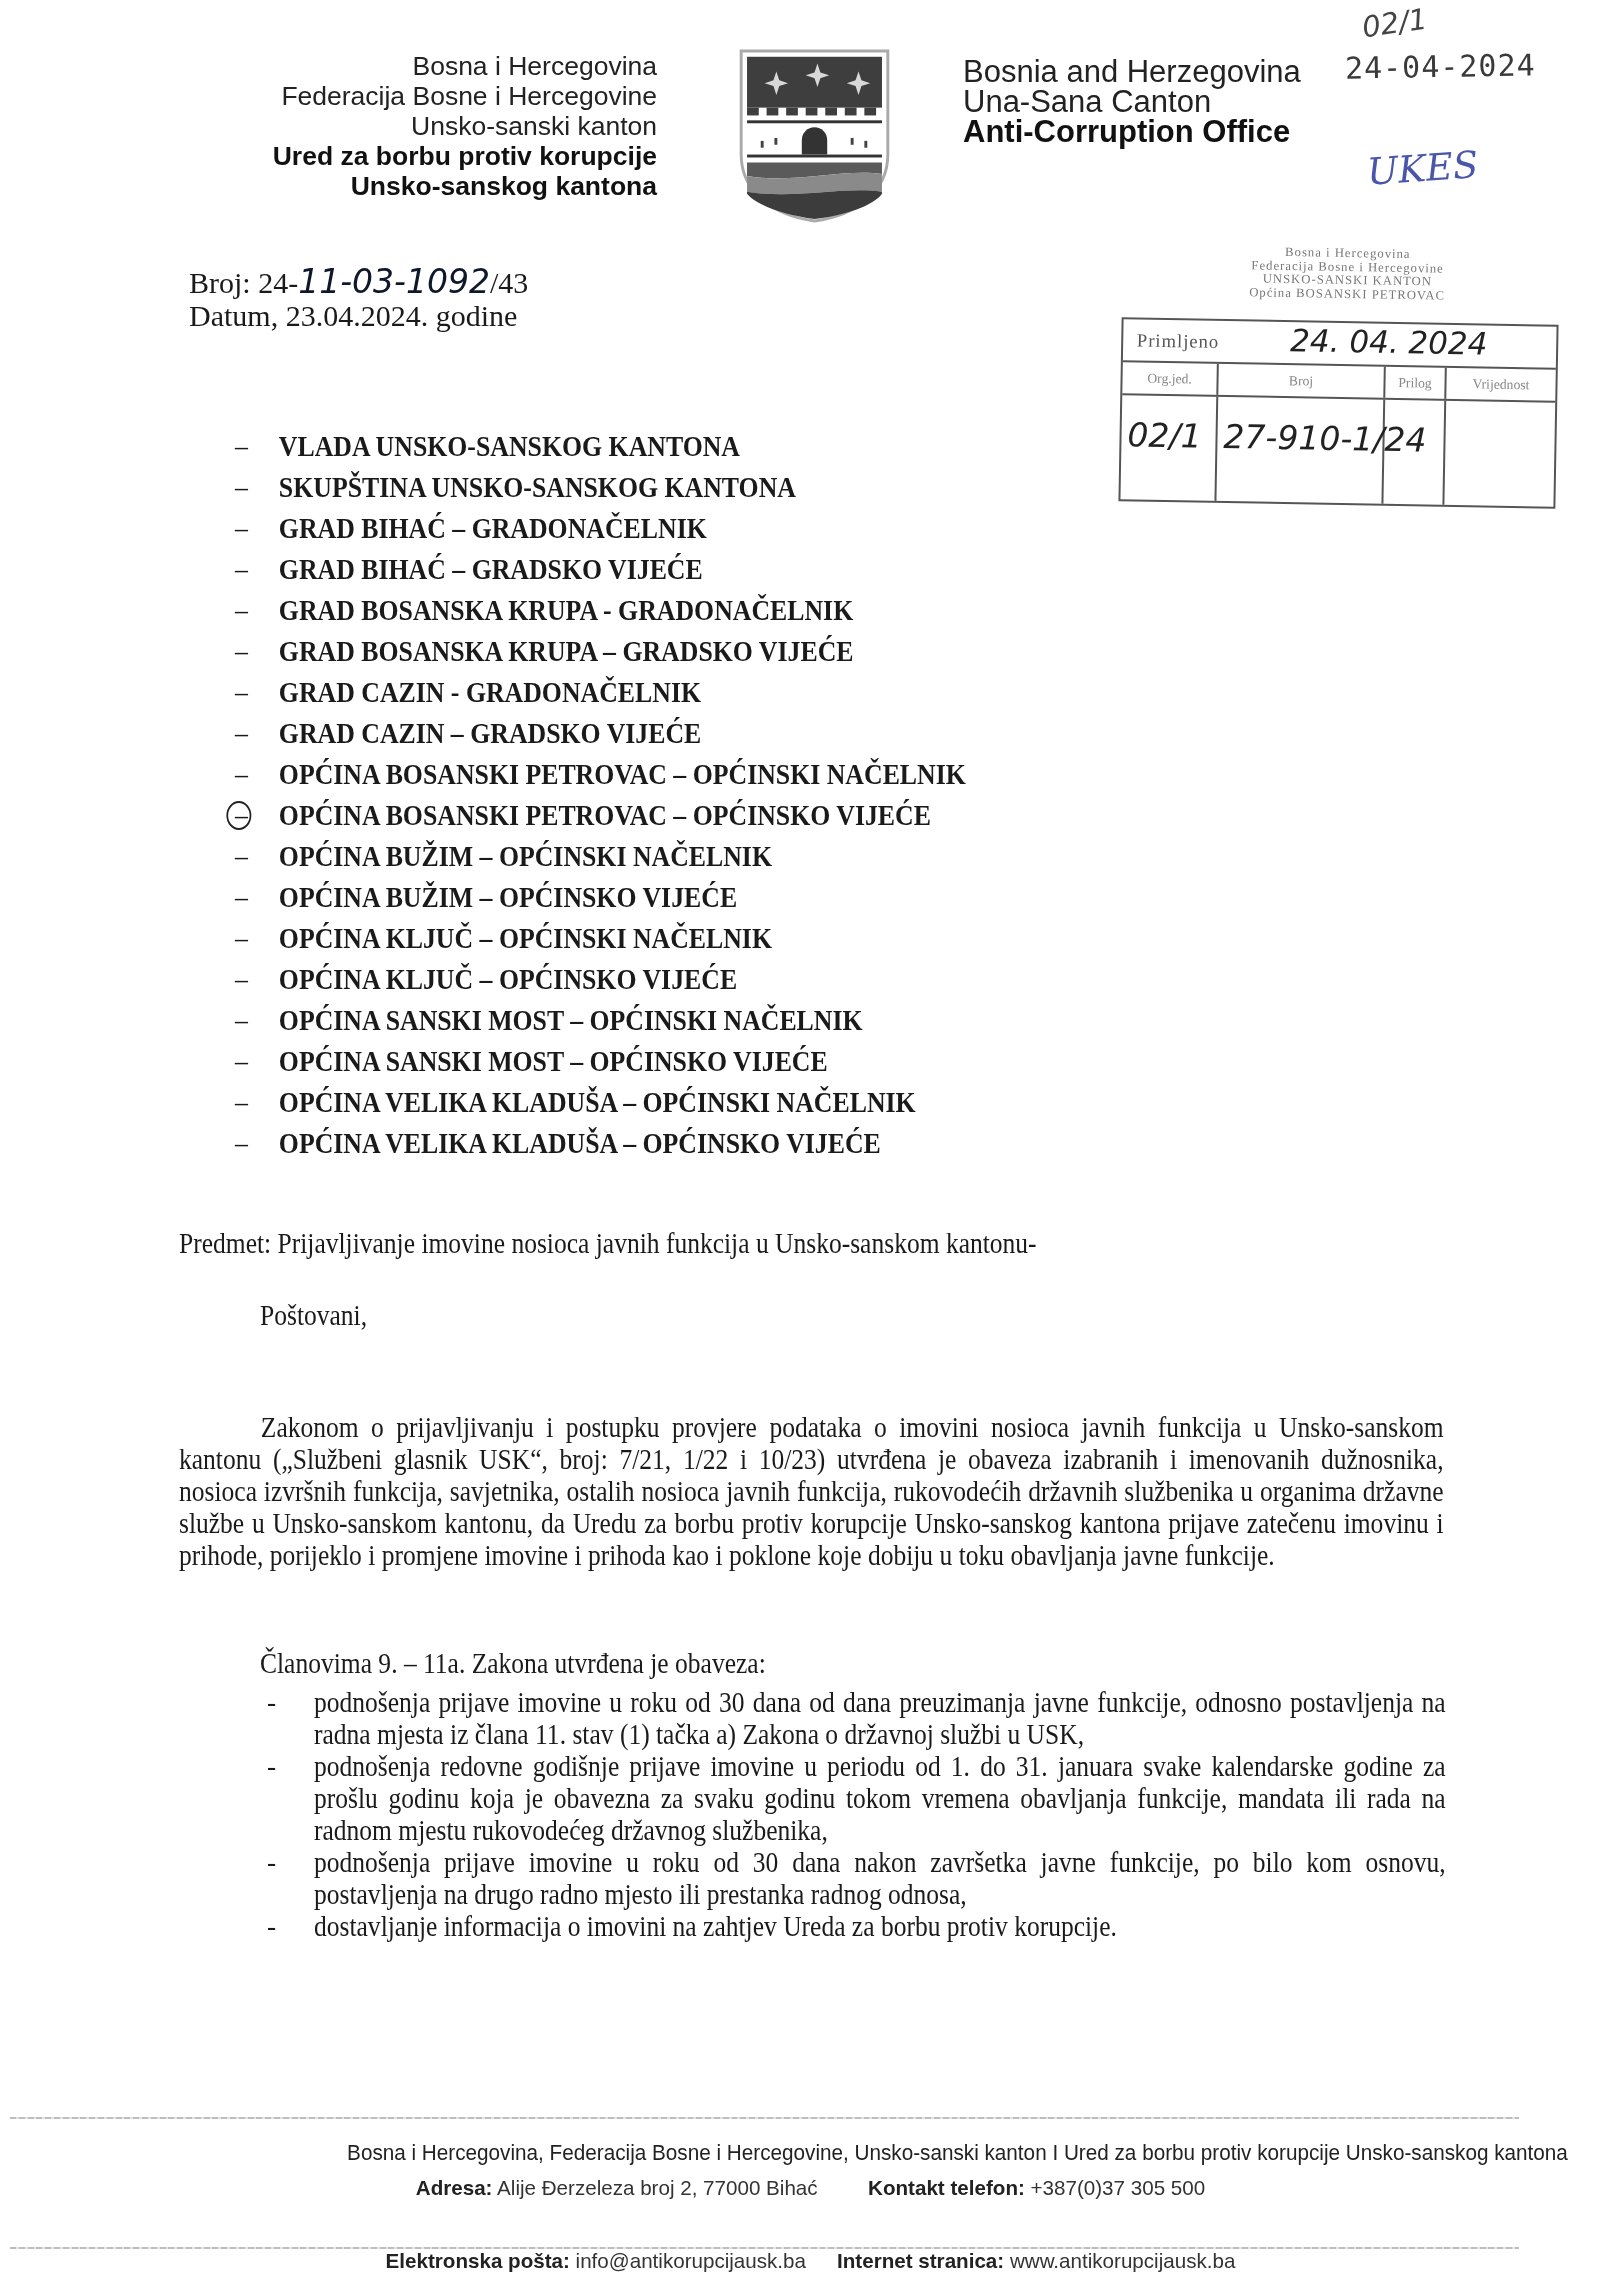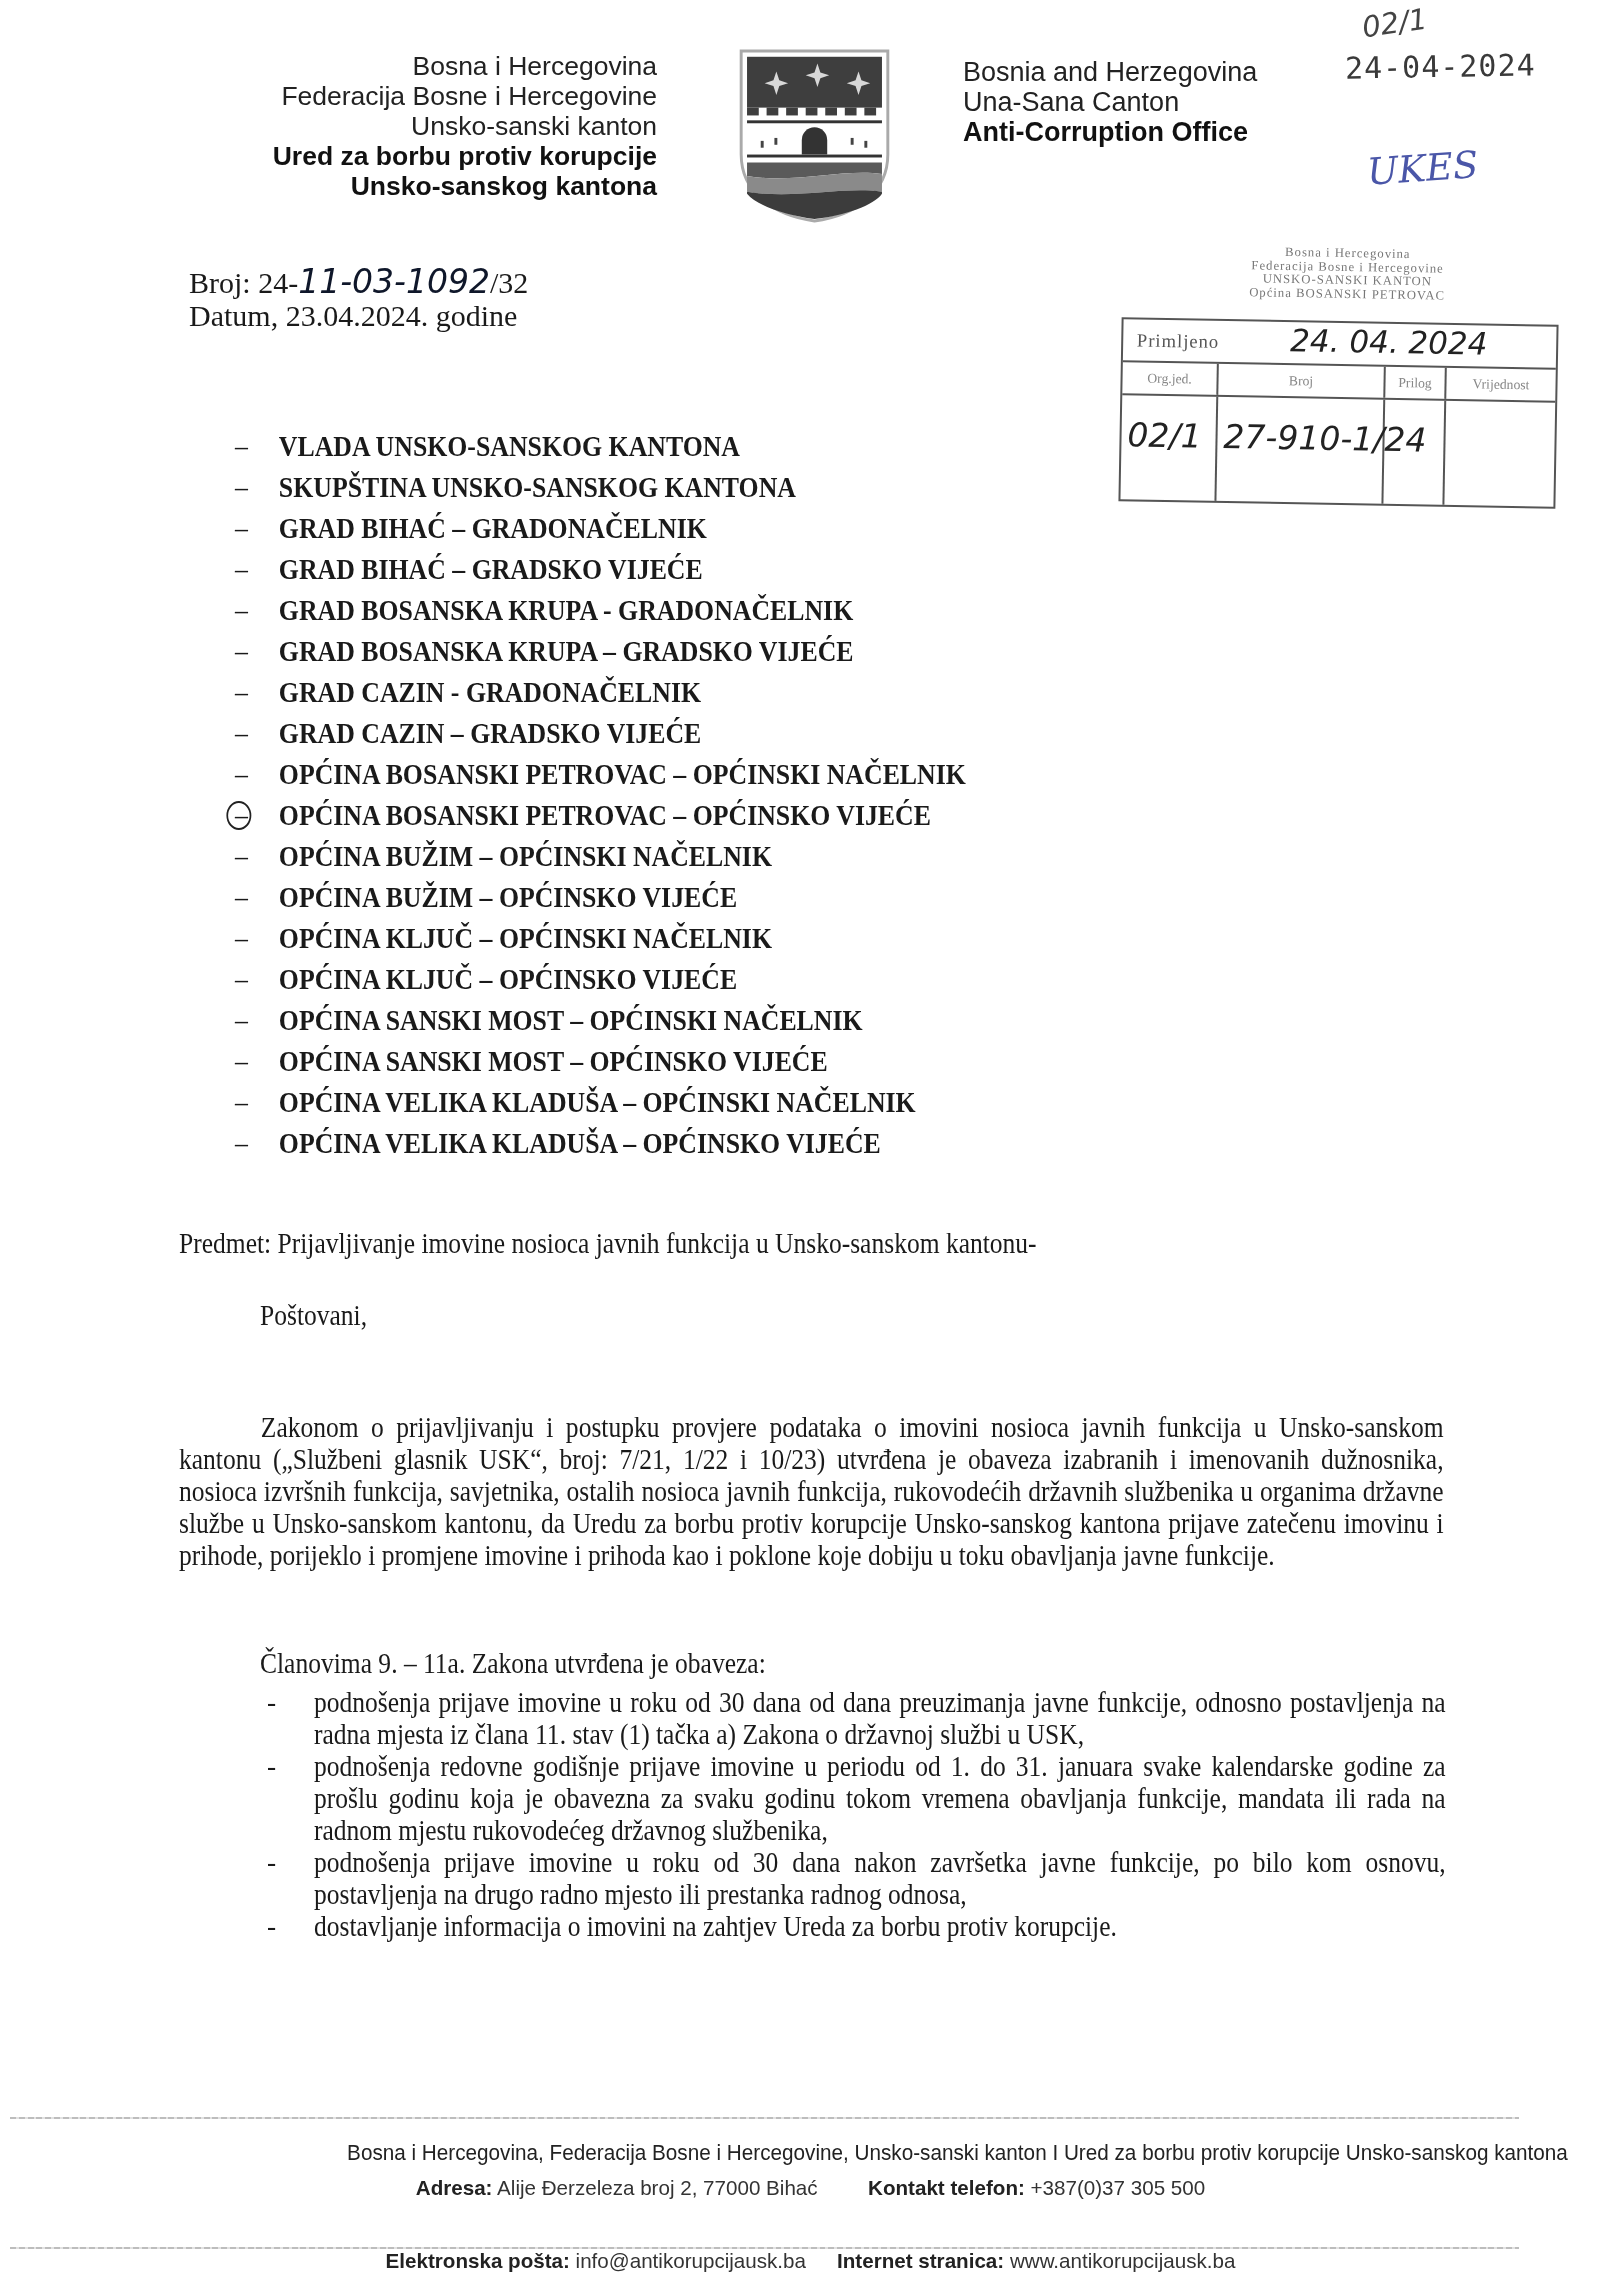--- a/index.html
+++ b/index.html
@@ -8,21 +8,21 @@
 
   
   .hdr-left {
     position: absolute; left: 147px; top: 51px; width: 510px;
     text-align: right; font-family: "Liberation Sans", sans-serif;
     font-size: 26.5px; line-height: 30px; color: #222;
   }
   .hdr-left .b { font-weight: bold; color: #111; }
   .hdr-right {
     position: absolute; left: 963px; top: 57px; width: 549px;
-    font-family: "Liberation Sans", sans-serif; font-size: 27px; line-height: 30px; color: #222;
+    font-family: "Liberation Sans", sans-serif; font-size: 31px; line-height: 30px; color: #222;
   }
   .hdr-right .b { font-weight: bold; color: #111; }
   .coat {
     position: absolute; left: 737px; top: 47px; width: 155px; height: 176px;
   }
 
   
   .hw-top-date {
     position: absolute; left: 1345px; top: 49px; font-family: "DejaVu Sans Mono", monospace;
     font-size: 30px; color: #3a3a3a; letter-spacing: 1px; transform: rotate(-1deg);
@@ -153,21 +153,21 @@
   <div>Una-Sana Canton</div>
   <div class="b">Anti-Corruption Office</div>
 </div>
 
 <div class="hw-top-num">02/1</div>
 <div class="hw-top-date">24-04-2024</div>
 <div class="hw-initials">UKES</div>
 
 <div class="ref">
   <div>
-    <span>Broj: 24-</span><span class="hand">11-03-1092</span><span>/32</span>
+    <span>Broj: 24-</span><span class="hand">11-03-1092</span><span>/43</span>
   </div>
   <div>Datum, 23.04.2024. godine</div>
 </div>
 
 <div class="stamp-head">
   <div>Bosna i Hercegovina</div>
   <div>Federacija Bosne i Hercegovine</div>
   <div>UNSKO-SANSKI KANTON</div>
   <div>Općina BOSANSKI PETROVAC</div>
 </div>

